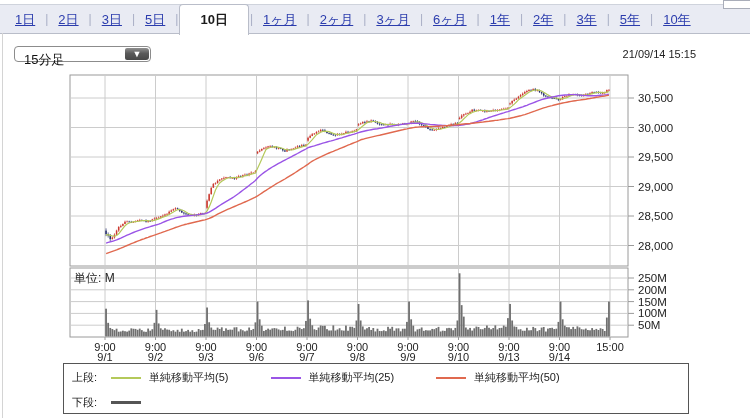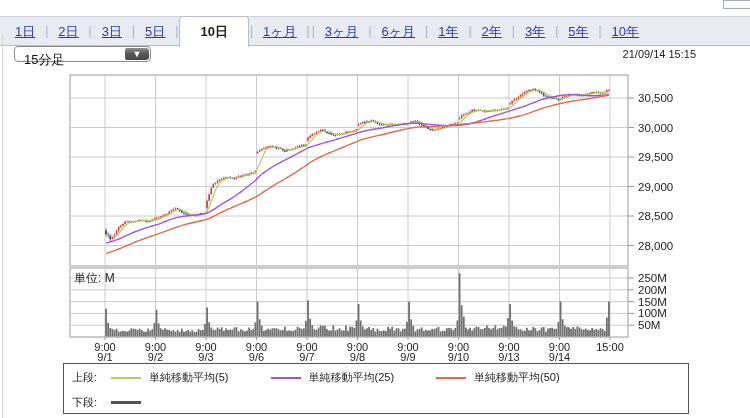--- a/index.html
+++ b/index.html
@@ -3,21 +3,21 @@
 <meta charset="utf-8">
 <style>
   html,body{margin:0;padding:0;}
   body{
     width:750px;height:418px;position:relative;overflow:hidden;
     background:#fff;font-family:"Liberation Sans","DejaVu Sans",sans-serif;
     -webkit-font-smoothing:antialiased;
   }
   
   .tabbar{
-    position:absolute;left:0;top:16px;width:750px;height:30px;
+    position:absolute;left:0;top:4px;width:750px;height:30px;
     background:#e9ebf3;border-top:1px solid #cfd3dc;border-bottom:1px solid #b9bdc9;
     display:flex;align-items:center;box-sizing:border-box;padding-left:6px;
   }
   .tab{
     font-size:13px;color:#2b3cad;text-decoration:underline;cursor:pointer;
     padding:0 9px;white-space:nowrap;line-height:29px;
   }
   .tab.selected{
     background:#fff;color:#1b1b1b;font-weight:bold;text-decoration:none;
     border:1px solid #b9bdc9;border-bottom:none;border-radius:4px 4px 0 0;
@@ -68,20 +68,21 @@
     <span class="tab">2日</span>
     <span class="tabsep">|</span>
     <span class="tab">3日</span>
     <span class="tabsep">|</span>
     <span class="tab">5日</span>
     <span class="tabsep">|</span>
     <span class="tab selected">10日</span>
     <span class="tabsep">|</span>
     <span class="tab">1ヶ月</span>
     <span class="tabsep">|</span>
+    <span class="tab">2ヶ月</span>
     <span class="tabsep">|</span>
     <span class="tab">3ヶ月</span>
     <span class="tabsep">|</span>
     <span class="tab">6ヶ月</span>
     <span class="tabsep">|</span>
     <span class="tab">1年</span>
     <span class="tabsep">|</span>
     <span class="tab">2年</span>
     <span class="tabsep">|</span>
     <span class="tab">3年</span>

